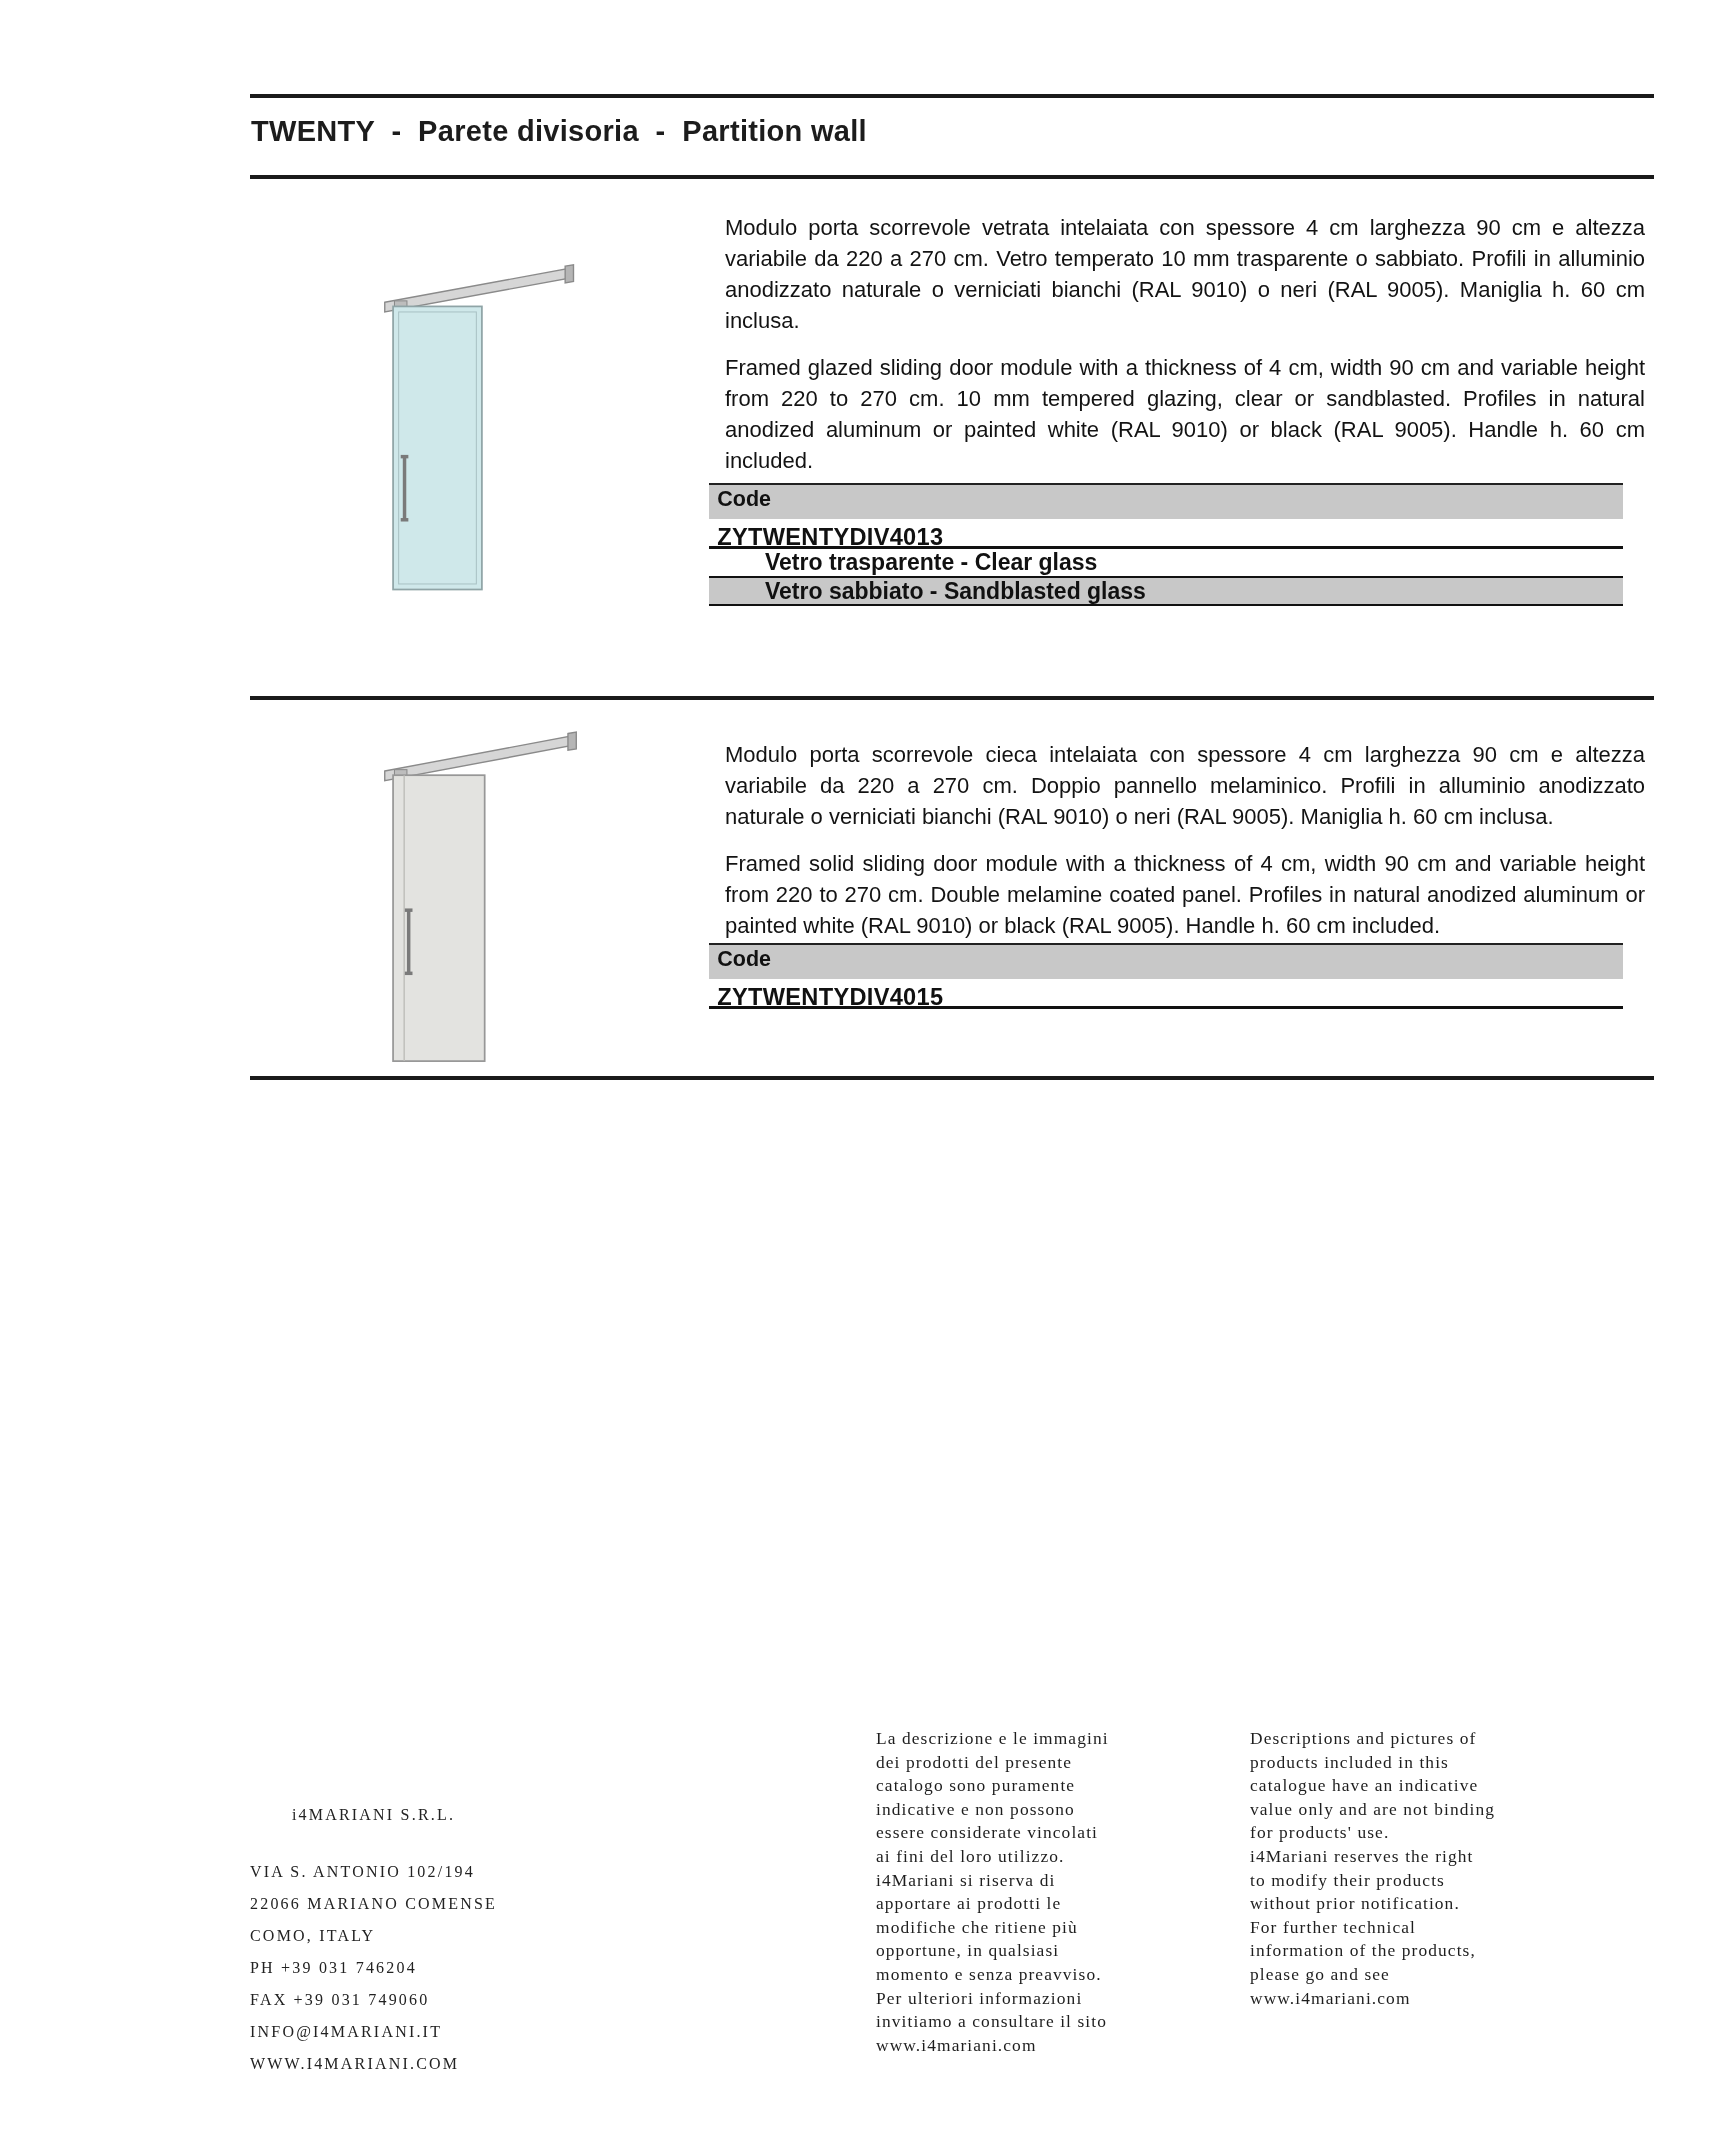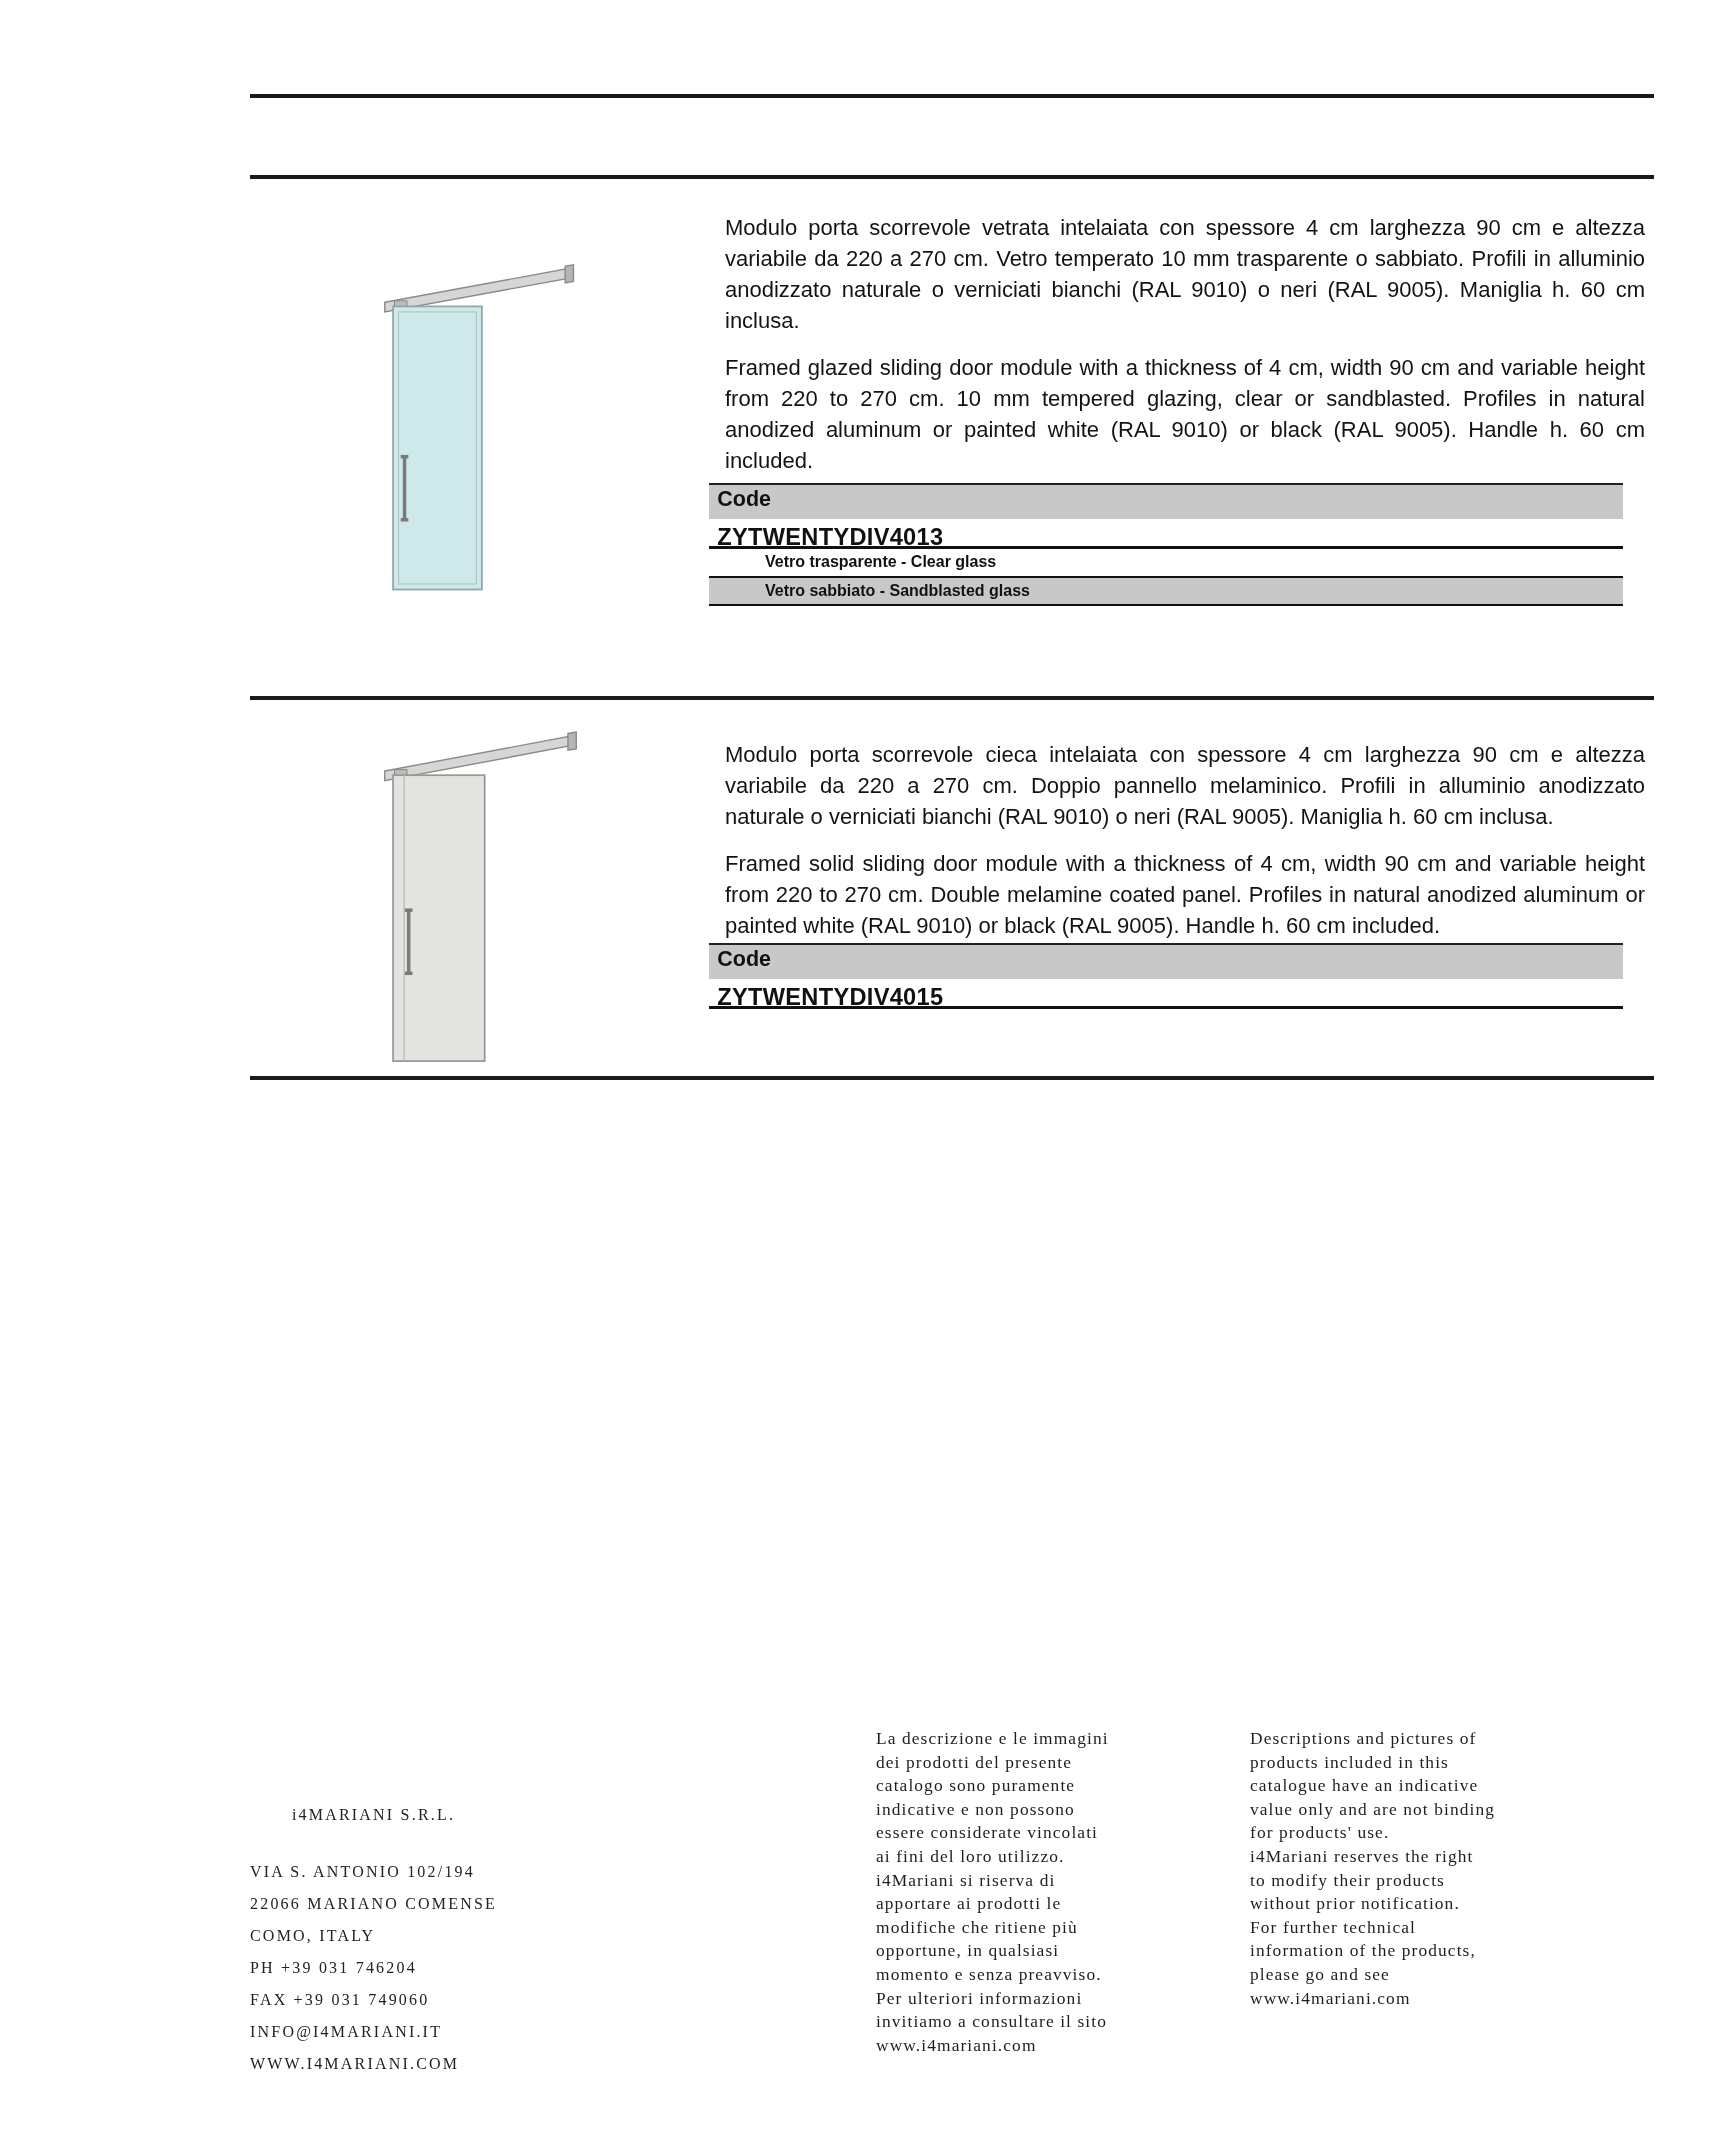--- a/index.html
+++ b/index.html
@@ -22,21 +22,21 @@
   .desc p{margin:16px;}
 
   .code-table{position:absolute;left:709px;width:914px;}
   .code-table-1{top:483px;}
   .code-table-2{top:943px;}
   .thead{box-sizing:border-box;height:36px;background:#c8c8c8;border-top:2.8px solid #222;
          font-weight:700;font-size:21.5px;line-height:29px;padding-left:8.3px;}
   .crow{box-sizing:border-box;height:30px;border-bottom:3.5px solid #111;font-weight:700;
         font-size:23.6px;line-height:36px;padding-left:8.3px;letter-spacing:0.3px;}
   .vrow{box-sizing:border-box;height:28.5px;border-bottom:2.1px solid #111;font-weight:700;
-        font-size:16px;line-height:26px;padding-left:56px;}
+        font-size:23px;line-height:26px;padding-left:56px;}
   .gray{background:#c8c8c8;}
 
   .illus{position:absolute;}
   .illus-1{left:375px;top:262px;}
   .illus-2{left:375px;top:728px;}
 
   .footer-company{position:absolute;left:250px;top:1799px;font-family:"Liberation Serif", serif;
                   font-size:16px;letter-spacing:2.2px;color:#222;}
   .footer-company .name{line-height:32px;margin-bottom:25px;text-align:center;}
   .footer-company .line{line-height:32px;}
@@ -45,20 +45,21 @@
               font-size:17.4px;line-height:23.6px;letter-spacing:1.1px;white-space:pre-line;color:#1e1e1e;}
   .disclaimer-it{left:876px;width:347px;}
   .disclaimer-en{left:1250px;width:375px;}
 </style>
 </head>
 <body>
 
 <div class="page">
 
   <div class="rule rule-top"></div>
+  <h1 class="title">TWENTY  -  Parete divisoria  -  Partition wall</h1>
   <div class="rule rule-title"></div>
 
   <div class="illus illus-1">
     <svg width="236" height="340" viewBox="0 0 340 490">
       <polygon points="14,58 276,10 276,24 14,72" fill="#d6d6d6" stroke="#8a8a8a" stroke-width="2"></polygon>
       <polygon points="274,6 286,4 286,28 274,30" fill="#b5b5b5" stroke="#8a8a8a" stroke-width="2"></polygon>
       <rect x="28" y="56" width="18" height="14" fill="#bdbdbd" stroke="#8a8a8a" stroke-width="1.5"></rect>
       <rect x="26" y="64" width="128" height="408" fill="#cfe8ea" stroke="#8fa4a6" stroke-width="2.5"></rect>
       <rect x="34" y="72" width="112" height="392" fill="none" stroke="#a9c2c4" stroke-width="1.5"></rect>
       <rect x="40" y="280" width="5" height="92" fill="#7a7a7a"></rect>

